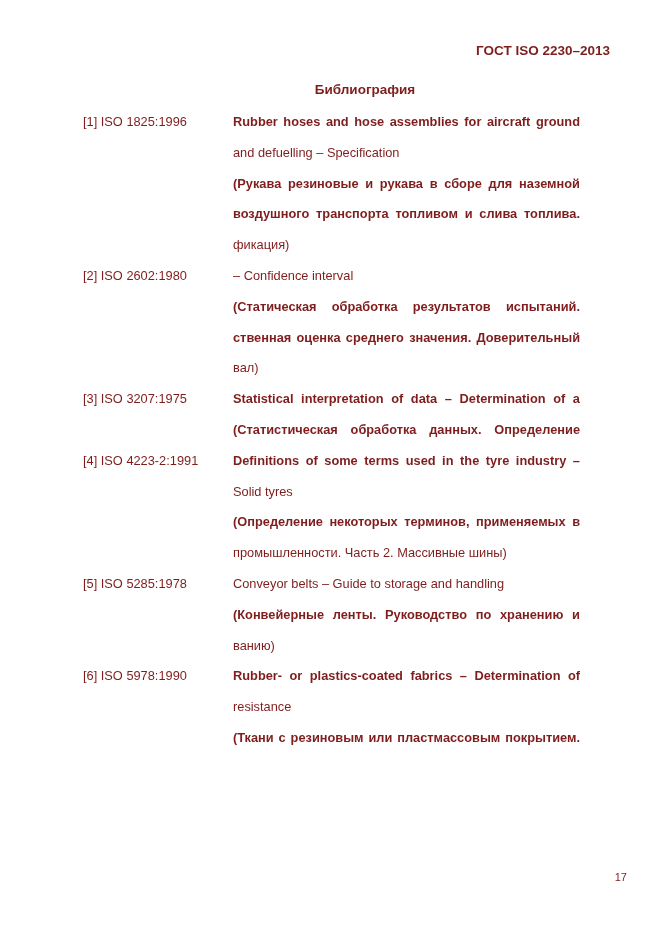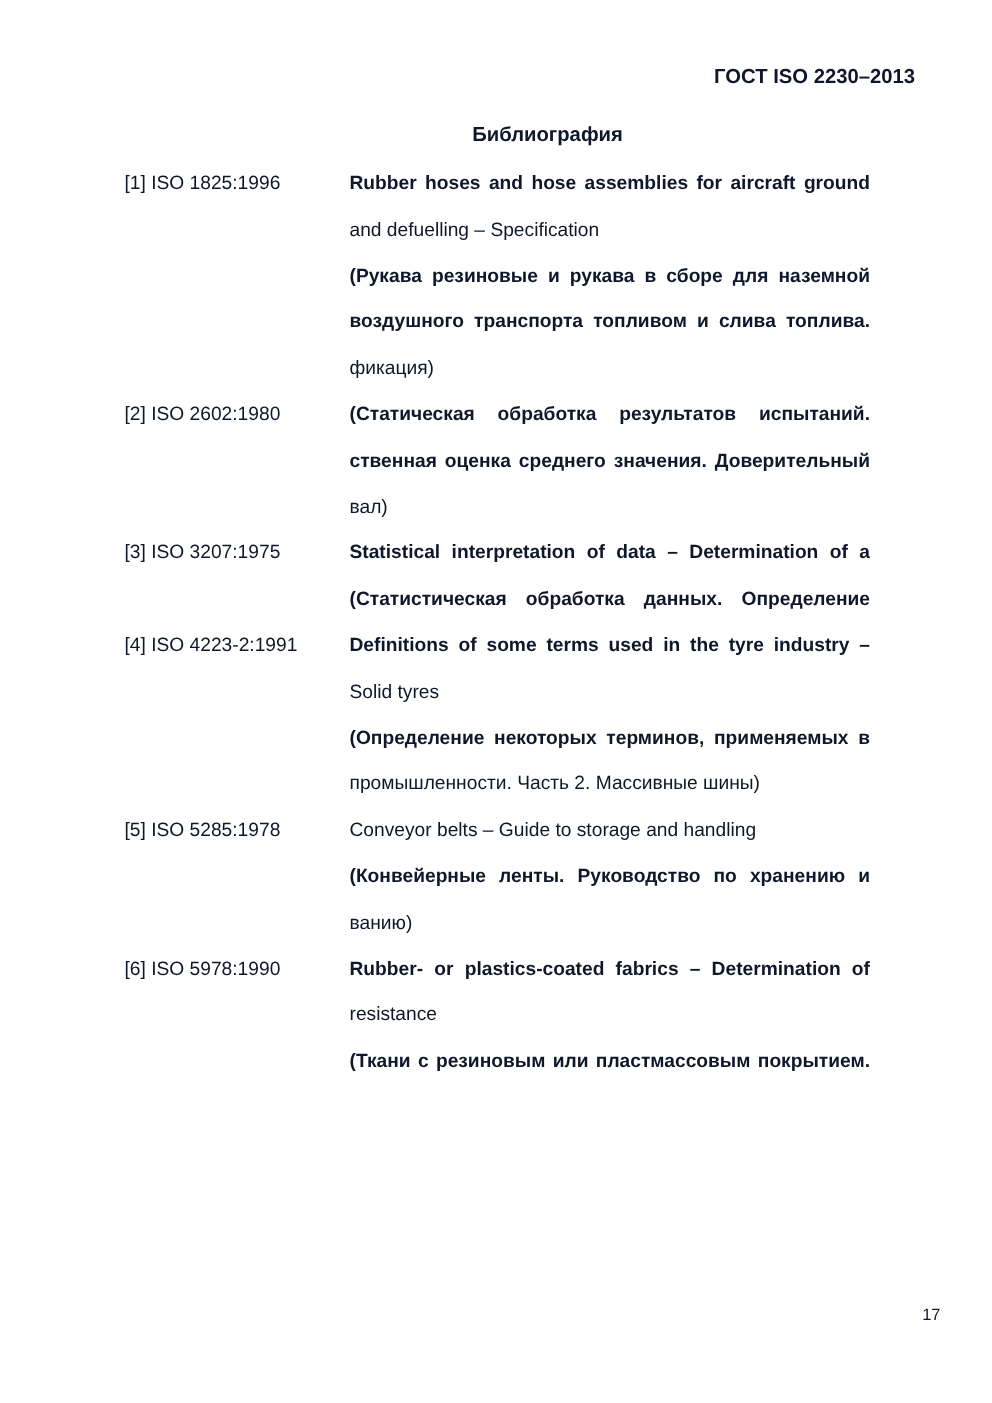--- a/index.html
+++ b/index.html
@@ -7,21 +7,21 @@
     padding: 0;
     background: #ffffff;
   }
   .page {
     position: relative;
     width: 661px;
     height: 928px;
     background: #ffffff;
     overflow: hidden;
     font-family: "Liberation Sans", sans-serif;
-    color: #0f172a;
+    color: #7f1d1d;
   }
   .doc-header {
     margin: 44px 51px 0 0;
     text-align: right;
     font-weight: bold;
     font-size: 13.5px;
     line-height: 14px;
   }
   .doc-title {
     margin: 25px 51px 0 120px;
@@ -83,20 +83,21 @@
           <div class="line j">Rubber hoses and hose assemblies for aircraft ground fuelling</div>
           <div class="line">and defuelling – Specification</div>
           <div class="line j">(Рукава резиновые и рукава в сборе для наземной заправки</div>
           <div class="line j">воздушного транспорта топливом и слива топлива. Специ-</div>
           <div class="line">фикация)</div>
         </div>
       </div>
       <div class="entry">
         <div class="ref">[2] ISO 2602:1980</div>
         <div class="entry-body">
+          <div class="line">– Confidence interval</div>
           <div class="line j">(Статическая обработка результатов испытаний. Количе-</div>
           <div class="line j">ственная оценка среднего значения. Доверительный интер-</div>
           <div class="line">вал)</div>
         </div>
       </div>
       <div class="entry">
         <div class="ref">[3] ISO 3207:1975</div>
         <div class="entry-body">
           <div class="line j">Statistical interpretation of data – Determination of a statistical</div>
           <div class="line j">(Статистическая обработка данных. Определение довери-</div>

